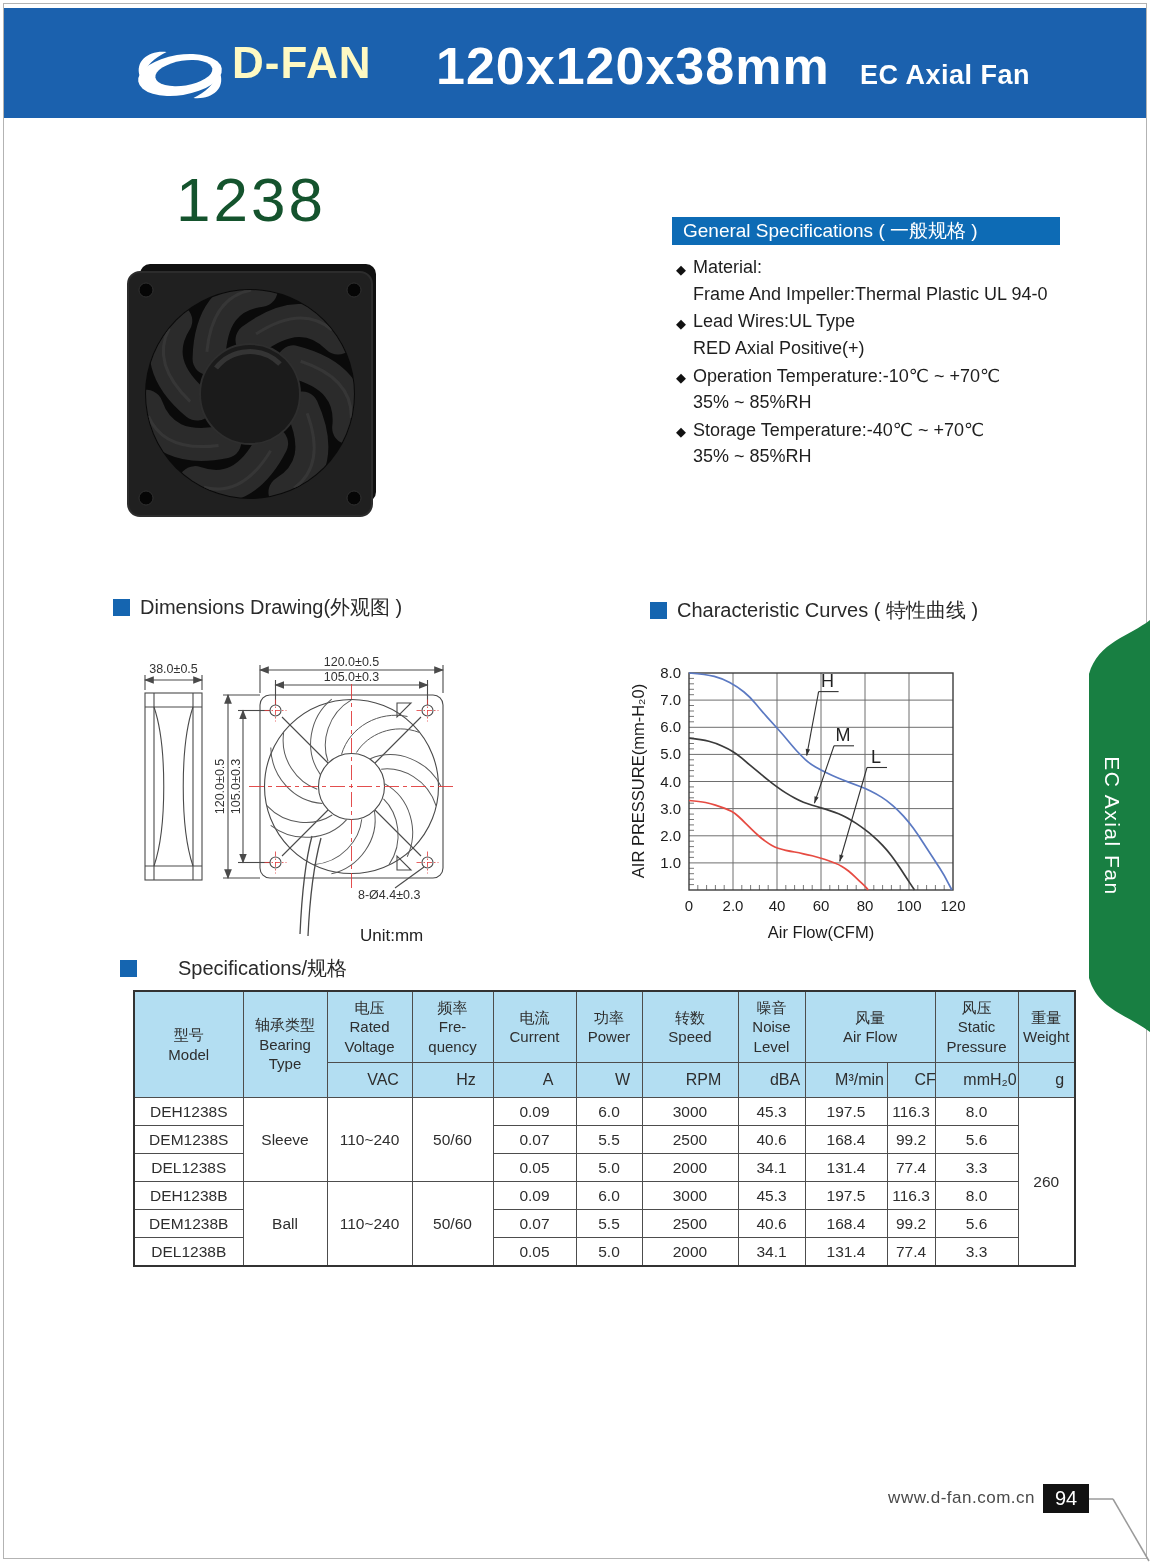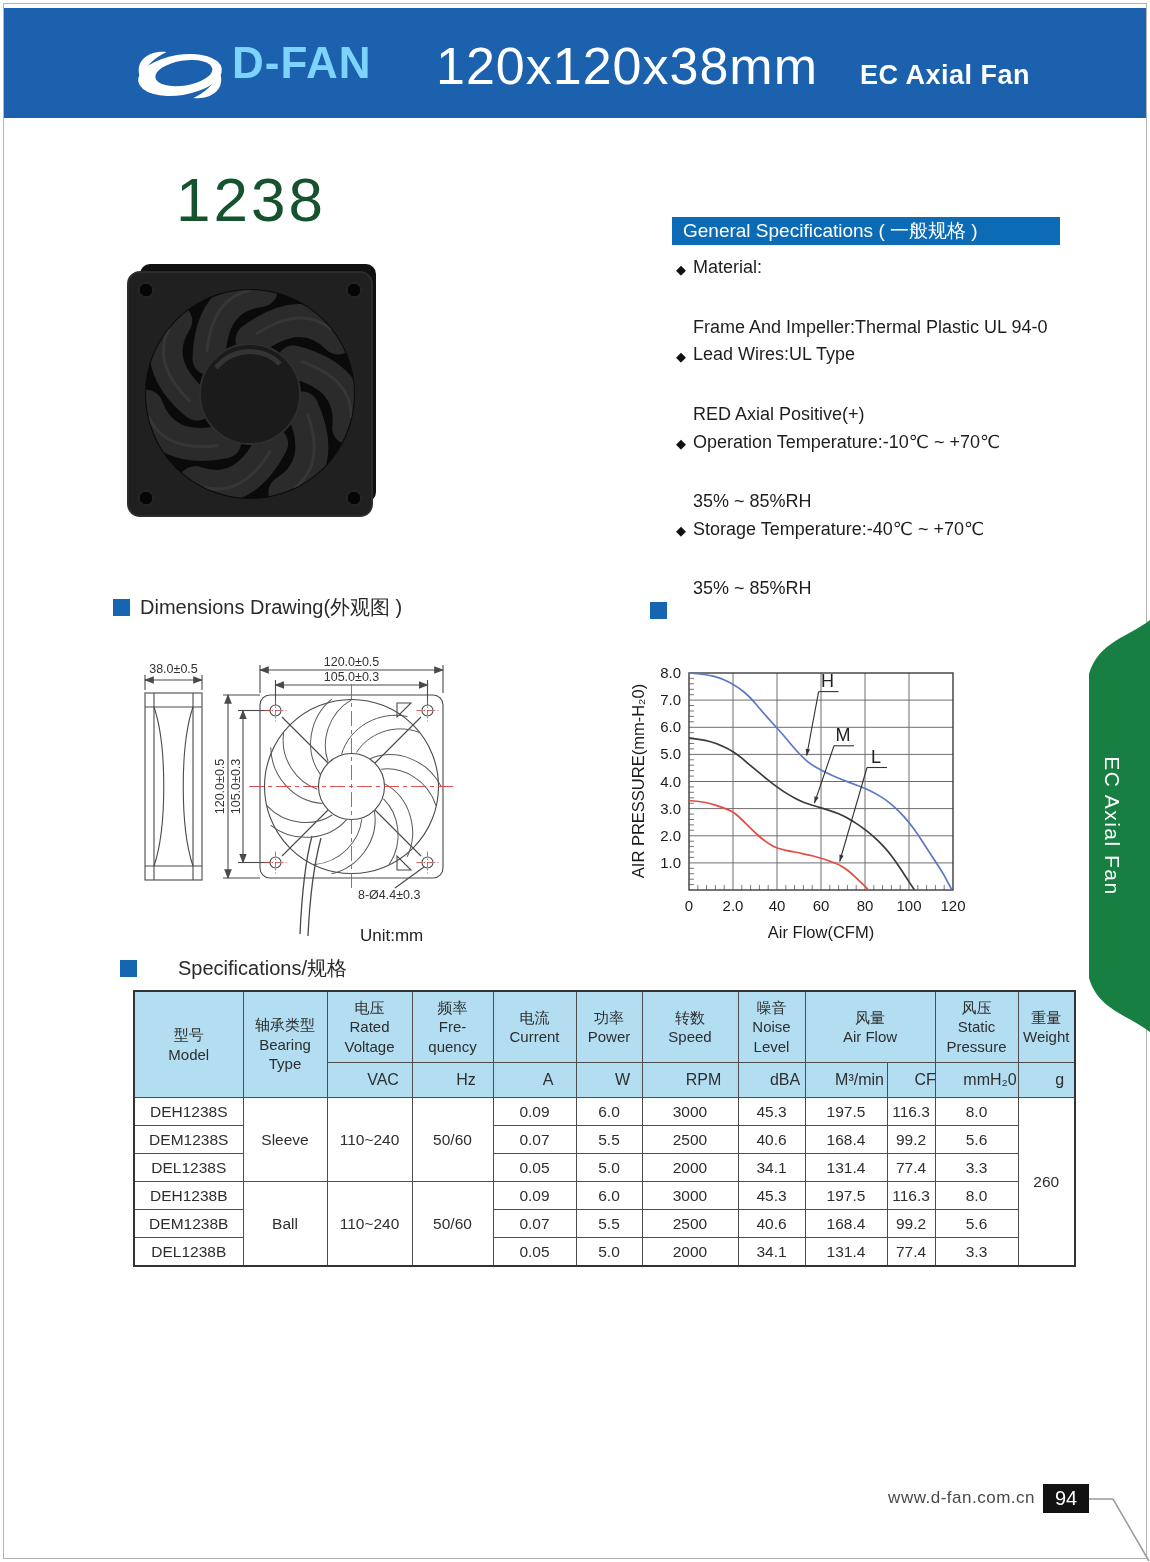--- a/index.html
+++ b/index.html
@@ -2,33 +2,33 @@
 <html><head>
 <meta charset="utf-8">
 <style>
   html,body{margin:0;padding:0;background:#fff;}
   .page{position:relative;width:1150px;height:1562px;background:#fff;overflow:hidden;
         font-family:"Liberation Sans","DejaVu Sans",sans-serif;color:#2a2a2a;}
   .page-border{position:absolute;left:3px;top:3px;right:3px;bottom:3px;border:1px solid #b3b3b3;pointer-events:none;}
   
   .banner{position:absolute;left:4px;top:8px;width:1142px;height:110px;background:#1b61ae;}
   .logo-icon{position:absolute;left:128px;top:38px;width:96px;height:58px;}
-  .brand{position:absolute;left:228px;top:30px;font-size:44px;font-weight:bold;color:#7dd3fc;letter-spacing:1px;}
-  .size-title{position:absolute;left:432px;top:28px;font-size:52px;font-weight:normal;color:#fff;letter-spacing:1px;}
+  .brand{position:absolute;left:228px;top:30px;font-size:44px;font-weight:bold;color:#fef9c3;letter-spacing:1px;}
+  .size-title{position:absolute;left:432px;top:28px;font-size:52px;font-weight:bold;color:#fff;letter-spacing:1px;}
   .banner-sub{position:absolute;left:856px;top:52px;font-size:27px;font-weight:bold;color:#fff;letter-spacing:0.5px;}
   
   .model-number{position:absolute;left:176px;top:164px;font-size:62px;color:#14532d;letter-spacing:3px;}
   .fan-photo{position:absolute;left:122px;top:258px;width:262px;height:262px;}
   
   .gs-bar{position:absolute;left:672px;top:217px;width:388px;height:28px;background:#0d6bb5;color:#fff;
           font-size:19px;line-height:28px;padding-left:11px;box-sizing:border-box;white-space:nowrap;}
   .gs-list{position:absolute;left:676px;top:257px;width:440px;list-style:none;margin:0;padding:0;}
   .gs-list li{display:flex;align-items:flex-start;height:27px;font-size:18px;color:#1e1e1e;white-space:nowrap;}
   .gs-list li .dm{width:17px;font-size:13px;line-height:26px;color:#111;}
-  .gs-list li.cont{padding-left:17px;margin-top:33px;}
+  .gs-list li.cont{padding-left:17px;}
   
   .sec-title{position:absolute;font-size:20px;color:#2a2a2a;white-space:nowrap;}
   .sec-bullet{position:absolute;width:17px;height:17px;background:#1565b0;}
   
   .dims-svg{position:absolute;left:110px;top:650px;width:360px;height:300px;}
   .chart-svg{position:absolute;left:620px;top:655px;width:420px;height:290px;}
   .chart-svg text.tick{font-size:15px;fill:#1c1c1c;font-family:"Liberation Sans","DejaVu Sans",sans-serif;}
   .chart-svg text.ann{font-size:18px;fill:#222;font-family:"Liberation Sans","DejaVu Sans",sans-serif;}
   .chart-svg text.axlab{font-size:16.5px;fill:#1c1c1c;}
   .dims-svg text{font-size:12.5px;fill:#333;font-family:"Liberation Sans","DejaVu Sans",sans-serif;}
@@ -132,20 +132,21 @@
         <span>Storage Temperature:-40℃ ~ +70℃</span>
       </li>
     <li class="cont">
         <span>35% ~ 85%RH</span>
       </li>
   </ul>
 
   <div class="sec-bullet" style="left:113px;top:599px;"></div>
   <div class="sec-title" style="left:140px;top:594px;">Dimensions Drawing(外观图 )</div>
   <div class="sec-bullet" style="left:650px;top:602px;"></div>
+  <div class="sec-title" style="left:677px;top:597px;">Characteristic Curves ( 特性曲线 )</div>
 
   <svg class="dims-svg" viewBox="0 0 360 300">
     <defs>
       <marker id="arr" markerWidth="9" markerHeight="7" refX="8" refY="3.5" orient="auto-start-reverse">
         <path d="M0,0 L9,3.5 L0,7 Z" fill="#4a4a4a"></path>
       </marker>
       <g id="dbl" fill="none" stroke="#5a5a5a" stroke-width="1">
         <path d="M5,-34 C16,-52 42,-64 68,-54"></path>
         <path d="M-10,-32 C-2,-60 28,-76 56,-70"></path>
       </g>

